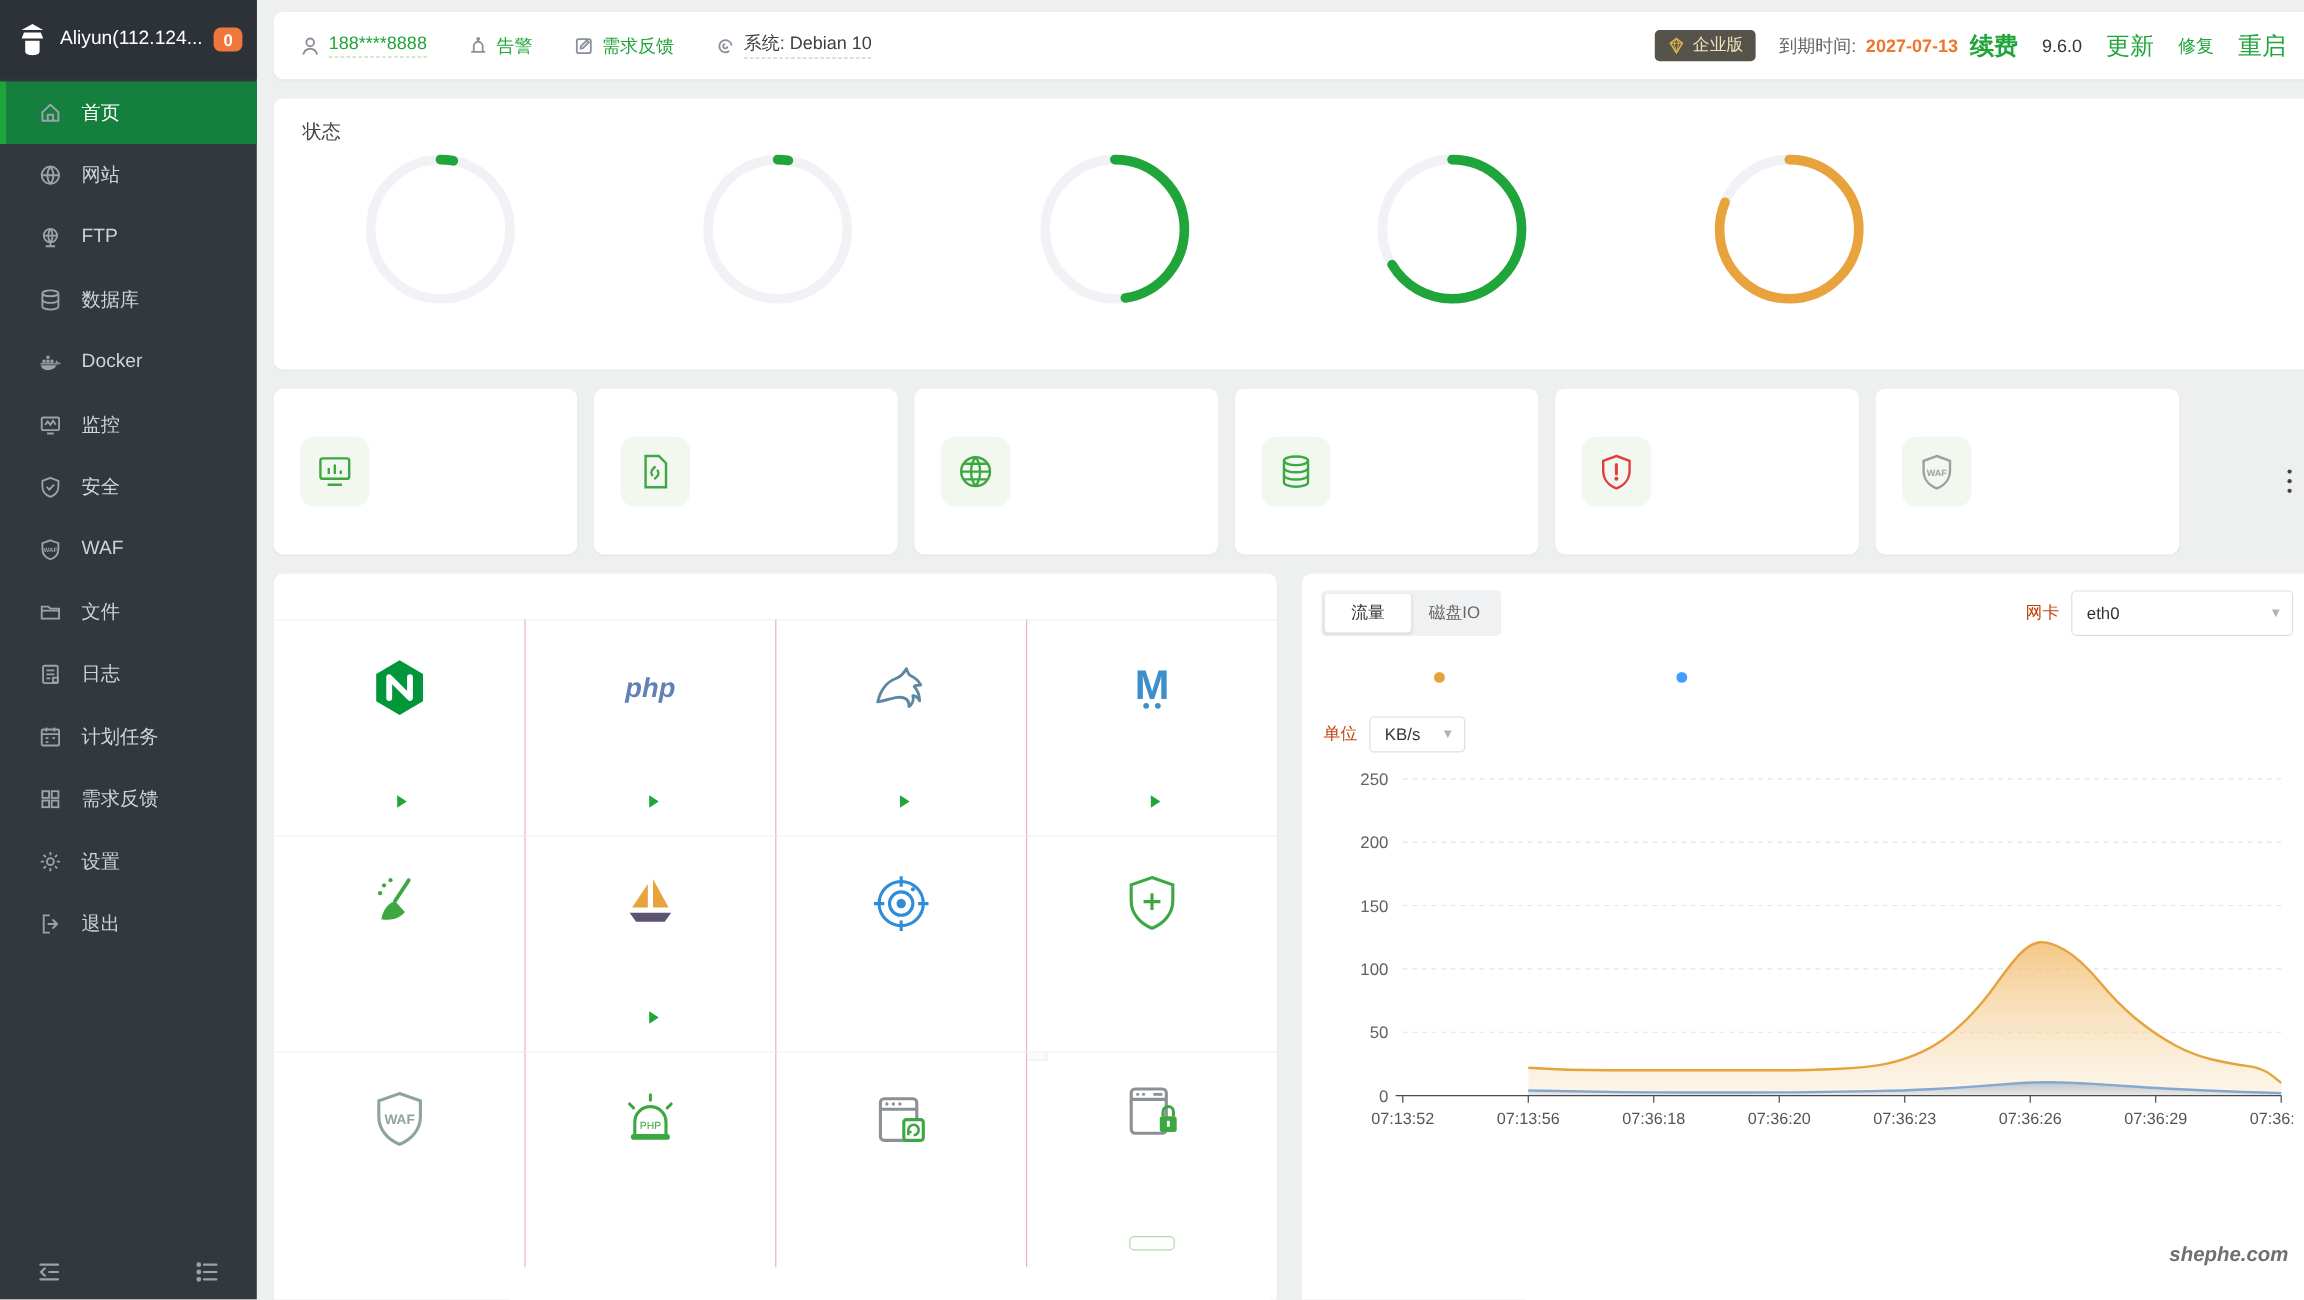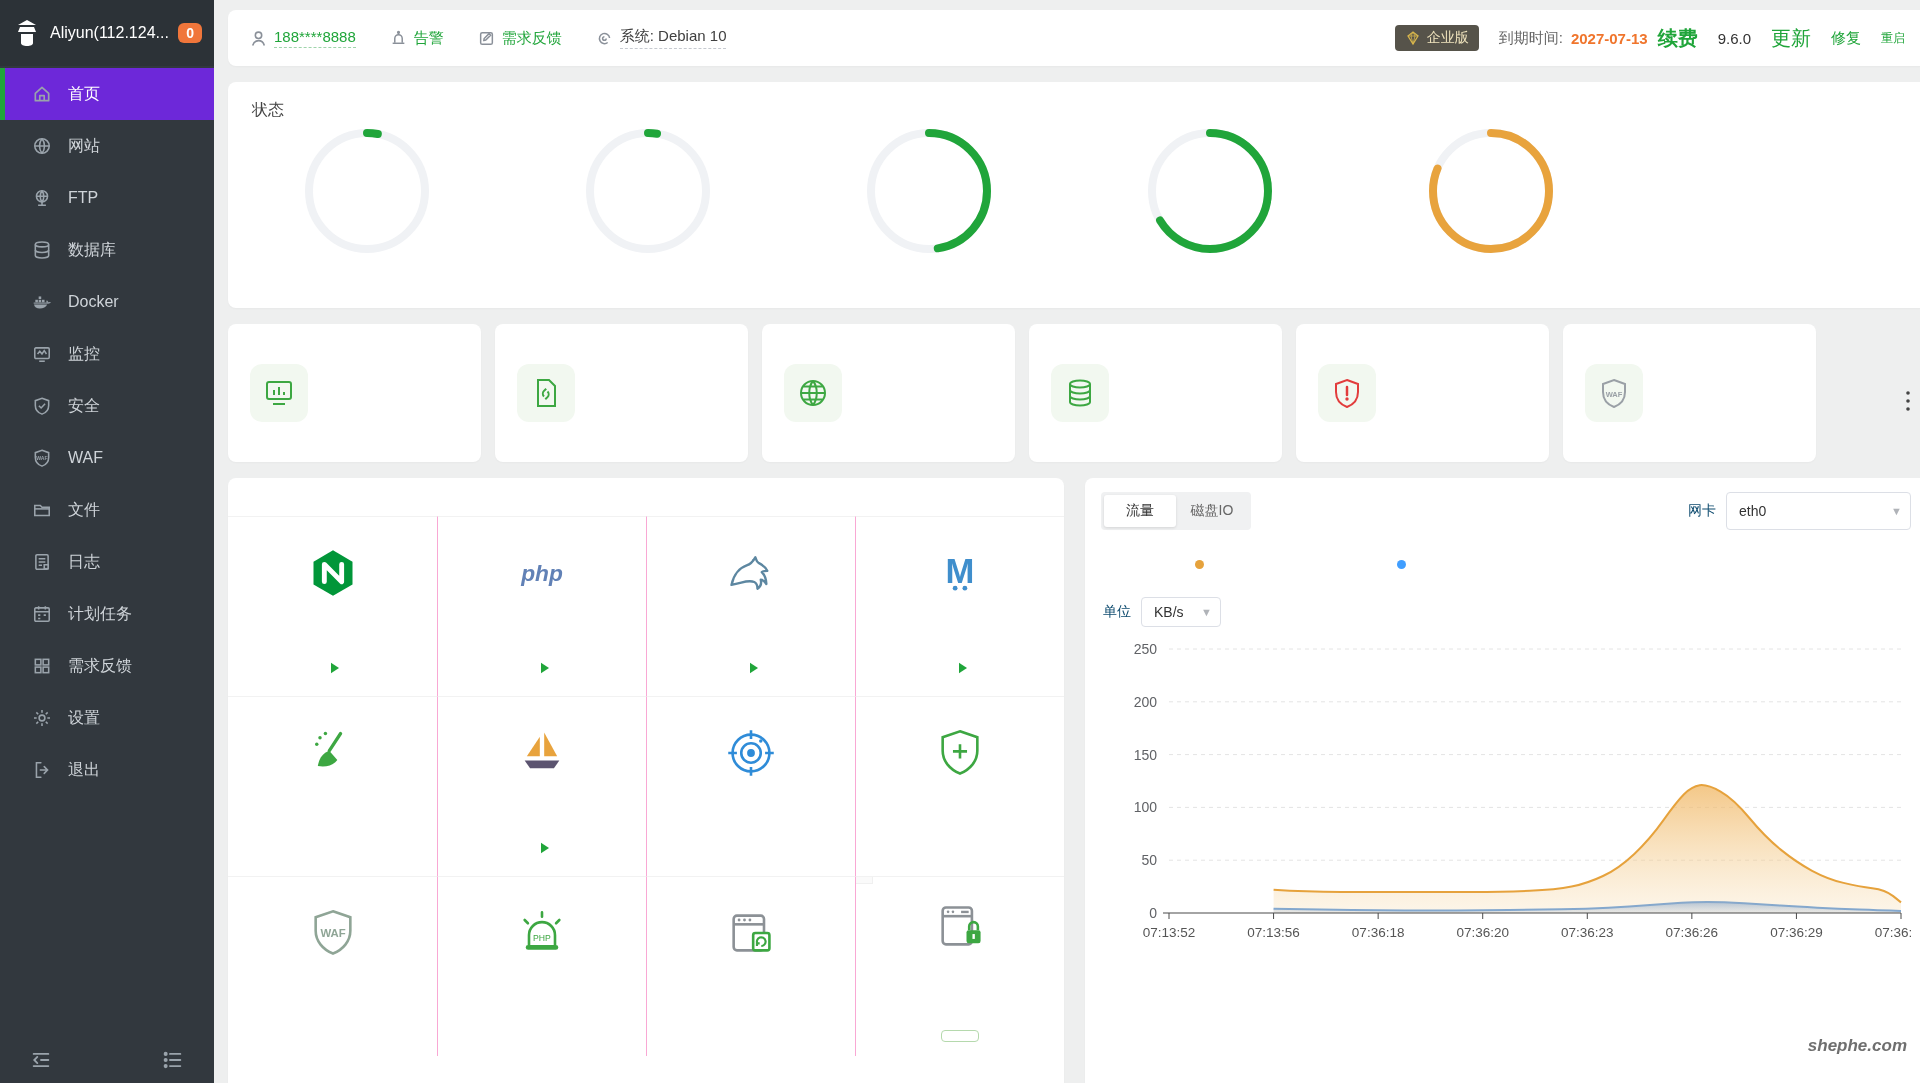--- a/index.html
+++ b/index.html
@@ -9,21 +9,21 @@
 
   
   .sidebar { position:relative; width:214px; height:100%; background:#32383e; flex:0 0 214px; }
   .side-header { height:66px; display:flex; align-items:center; padding:0 12px; gap:8px; background:#2c3237; cursor:pointer; }
   .side-header .logo { width:30px; height:30px; display:flex; align-items:center; justify-content:center; }
   .server-name { color:#fff; font-size:16px; white-space:nowrap; overflow:hidden; flex:1; }
   .msg-badge { background:#f0763b; color:#fff; font-size:14px; font-weight:bold; border-radius:6px; padding:2px 8px; }
   .side-menu { padding-top:2px; }
   .menu-item { position:relative; height:52px; display:flex; align-items:center; gap:16px; padding-left:32px; color:#cfd4d9; font-size:16px; cursor:pointer; }
   .menu-item .mi-icon { width:20px; height:20px; color:#9aa3ab; display:flex; align-items:center; }
-  .menu-item.active { background:#6d28d9; color:#fff; }
+  .menu-item.active { background:#15803d; color:#fff; }
   .menu-item.active::before { content:""; position:absolute; left:0; top:0; bottom:0; width:5px; background:#20a53a; }
   .side-footer { position:absolute; bottom:12px; left:0; right:0; display:flex; justify-content:space-between; padding:0 30px; color:#9aa3ab; }
   .side-footer span { cursor:pointer; width:22px; height:22px; }
 
   
   .main { position:relative; flex:1; padding:10px 15px 0 14px; }
   .panel { background:#fff; border-radius:8px; box-shadow:0 1px 2px rgba(0,0,0,0.03); }
 
   
   .topbar { height:56px; display:flex; align-items:center; justify-content:space-between; padding:0 22px; margin-bottom:16px; }
@@ -80,21 +80,21 @@
   .install-btn { position:absolute; bottom:14px; left:50%; transform:translateX(-50%); border:1px solid #b5d9ad; color:#20a53a; background:#fff; font-size:14px; padding:5px 18px; border-radius:4px; cursor:pointer; }
   .rec-tag { position:absolute; top:0; left:0; font-size:12px; color:#999; background:#fafafa; border:1px solid #f0f0f0; border-top:none; border-left:none; padding:3px 8px; }
 
   
   .traffic-panel { flex:1; height:620px; position:relative; padding:14px 16px 0; }
   .traffic-head { display:flex; justify-content:space-between; align-items:center; }
   .seg { display:flex; background:#f0f1f2; border-radius:4px; padding:3px; }
   .seg-tab { width:72px; height:32px; display:flex; align-items:center; justify-content:center; font-size:14px; color:#666; cursor:pointer; border-radius:3px; }
   .seg-tab.active { background:#fff; color:#333; box-shadow:0 1px 3px rgba(0,0,0,0.12); }
   .nic-box { display:flex; align-items:center; gap:10px; }
-  .nic-label, .unit-label { font-size:14px; color:#0c4a6e; }
+  .nic-label, .unit-label { font-size:14px; color:#c2410c; }
   .select { position:relative; border:1px solid #dcdfe6; border-radius:4px; background:#fff; display:flex; align-items:center; padding:0 26px 0 12px; font-size:14px; color:#333; cursor:pointer; }
   .select .chev { position:absolute; right:8px; color:#b0b3b8; font-size:11px; }
   .nic-select { width:185px; height:38px; }
   .unit-select { width:80px; height:30px; }
   .stats-row { display:flex; margin-top:30px; }
   .stat { flex:1; display:flex; flex-direction:column; align-items:center; gap:10px; }
   .stat-label { font-size:14px; color:#606266; display:flex; align-items:center; gap:6px; }
   .stat-dot { width:9px; height:9px; border-radius:50%; }
   .stat-value { font-size:17px; color:#303133; }
   .unit-row { display:flex; align-items:center; gap:10px; margin-top:18px; padding-left:2px; }
@@ -324,21 +324,21 @@
               <path d="M3 6h10M8 2L6 6l2 8 2-8z" stroke="#d8b64c" stroke-width="0.8" fill="none"></path>
             </svg>
           <span>企业版</span>
         </span>
         <span class="expire-label">到期时间:</span>
         <span class="expire-date" style="margin-left:-12px;">2027-07-13</span>
         <span class="green-link" style="font-size:20px;font-weight:bold;margin-left:-10px;">续费</span>
         <span class="version-num">9.6.0</span>
         <span class="green-link" style="font-size:20px;">更新</span>
         <span class="green-link" style="font-size:15px;">修复</span>
-        <span class="green-link" style="font-size:12px;">重启</span>
+        <span class="green-link" style="font-size:20px;">重启</span>
       </div>
     </div>
 
     <div class="panel status-panel">
       <div class="panel-title">状态</div>
       <div class="gauge-row" id="gaugeRow">
           <div class="gauge">
             <svg width="132" height="132" viewBox="0 0 132 132">
               <circle cx="66" cy="66" r="58" fill="none" stroke="#f0f2f5" stroke-width="8"></circle>
               <circle cx="66" cy="66" r="58" fill="none" stroke="#20a53a" stroke-width="8" stroke-linecap="round" stroke-dasharray="10.9 364.4" transform="rotate(-90 66 66)"></circle>

